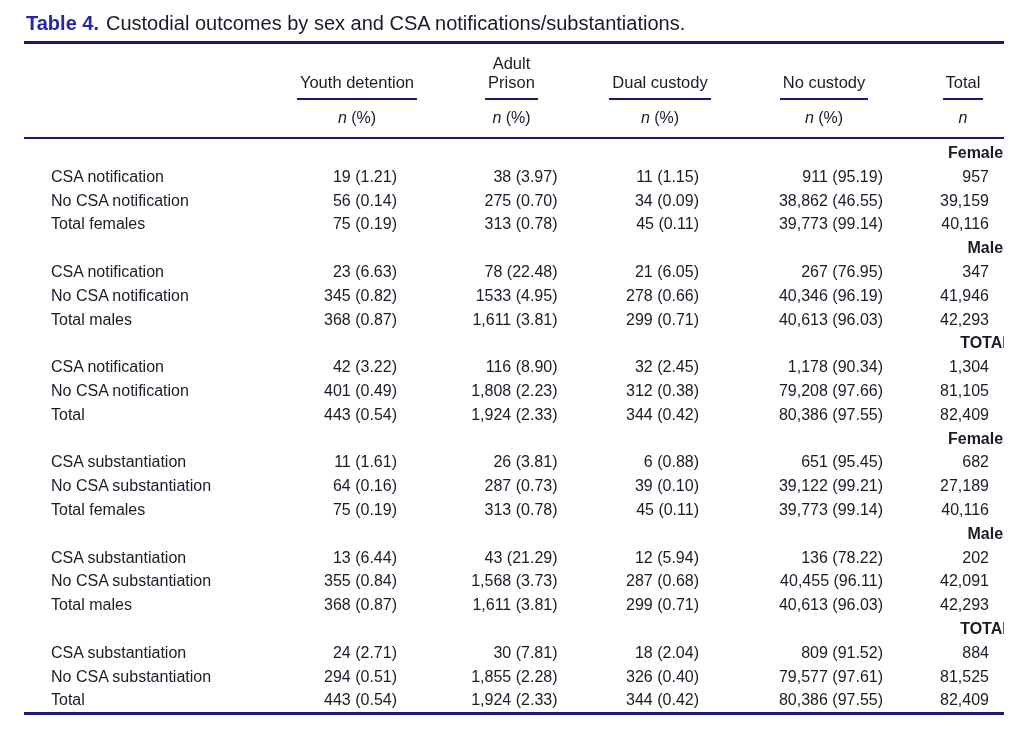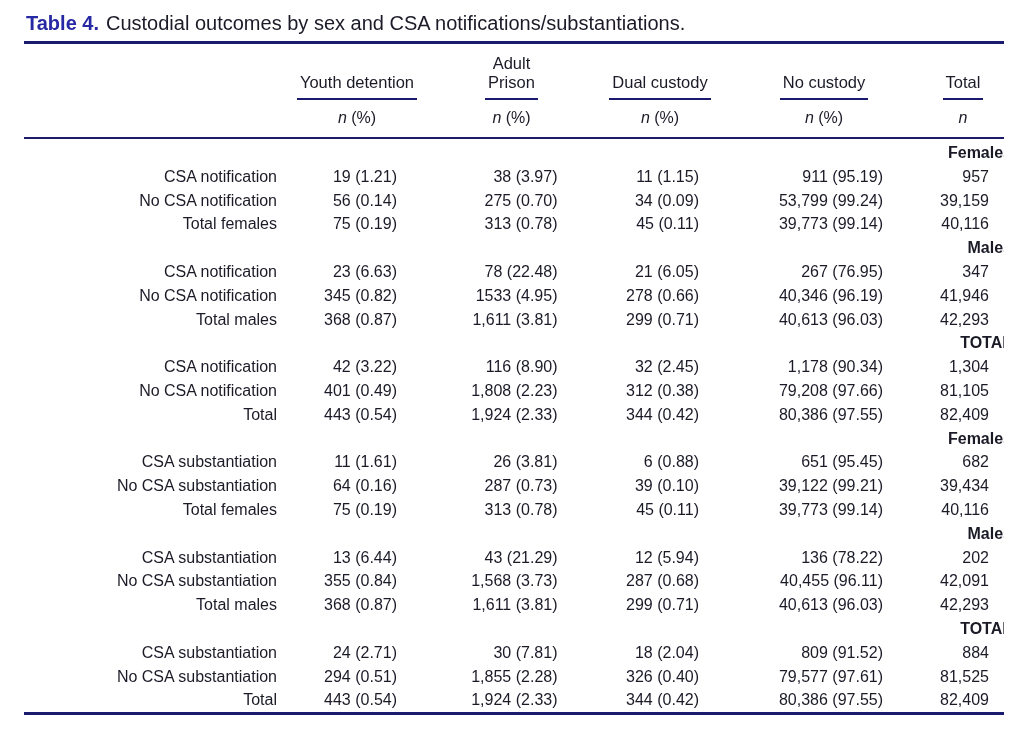--- a/index.html
+++ b/index.html
@@ -61,21 +61,21 @@
     height:23.8px;
     white-space:nowrap;
     overflow:hidden;
   }
   tbody tr:first-child td{padding-top:2px;}
   tr.section-row td{
     font-weight:bold;
     padding-left:8px;
     text-align:right;
   }
-  td.row-label{padding-left:27px;text-align:right;}
+  td.row-label{padding-left:27px;text-align:left;}
   td.num{text-align:center;}
   .val{display:inline-block;text-align:right;}
   .val.c1{min-width:80px;}
   .val.c2{min-width:92px;}
   .val.c3{min-width:78px;}
   .val.c4{min-width:118px;}
   .val.c5{min-width:52px;}
 </style>
 </head>
 <body>
@@ -124,21 +124,21 @@
           <td class="num"><span class="val c2">38 (3.97)</span></td>
           <td class="num"><span class="val c3">11 (1.15)</span></td>
           <td class="num"><span class="val c4">911 (95.19)</span></td>
           <td class="num"><span class="val c5">957</span></td>
         </tr>
         <tr>
           <td class="row-label">No CSA notification</td>
           <td class="num"><span class="val c1">56 (0.14)</span></td>
           <td class="num"><span class="val c2">275 (0.70)</span></td>
           <td class="num"><span class="val c3">34 (0.09)</span></td>
-          <td class="num"><span class="val c4">53,799 (99.24)</span></td>
+          <td class="num"><span class="val c4">38,862 (46.55)</span></td>
           <td class="num"><span class="val c5">39,159</span></td>
         </tr>
         <tr>
           <td class="row-label">Total females</td>
           <td class="num"><span class="val c1">75 (0.19)</span></td>
           <td class="num"><span class="val c2">313 (0.78)</span></td>
           <td class="num"><span class="val c3">45 (0.11)</span></td>
           <td class="num"><span class="val c4">39,773 (99.14)</span></td>
           <td class="num"><span class="val c5">40,116</span></td>
         </tr>
@@ -206,21 +206,21 @@
           <td class="num"><span class="val c3">6 (0.88)</span></td>
           <td class="num"><span class="val c4">651 (95.45)</span></td>
           <td class="num"><span class="val c5">682</span></td>
         </tr>
         <tr>
           <td class="row-label">No CSA substantiation</td>
           <td class="num"><span class="val c1">64 (0.16)</span></td>
           <td class="num"><span class="val c2">287 (0.73)</span></td>
           <td class="num"><span class="val c3">39 (0.10)</span></td>
           <td class="num"><span class="val c4">39,122 (99.21)</span></td>
-          <td class="num"><span class="val c5">39,434</span></td>
+          <td class="num"><span class="val c5">27,189</span></td>
         </tr>
         <tr>
           <td class="row-label">Total females</td>
           <td class="num"><span class="val c1">75 (0.19)</span></td>
           <td class="num"><span class="val c2">313 (0.78)</span></td>
           <td class="num"><span class="val c3">45 (0.11)</span></td>
           <td class="num"><span class="val c4">39,773 (99.14)</span></td>
           <td class="num"><span class="val c5">40,116</span></td>
         </tr>
         <tr class="section-row">

